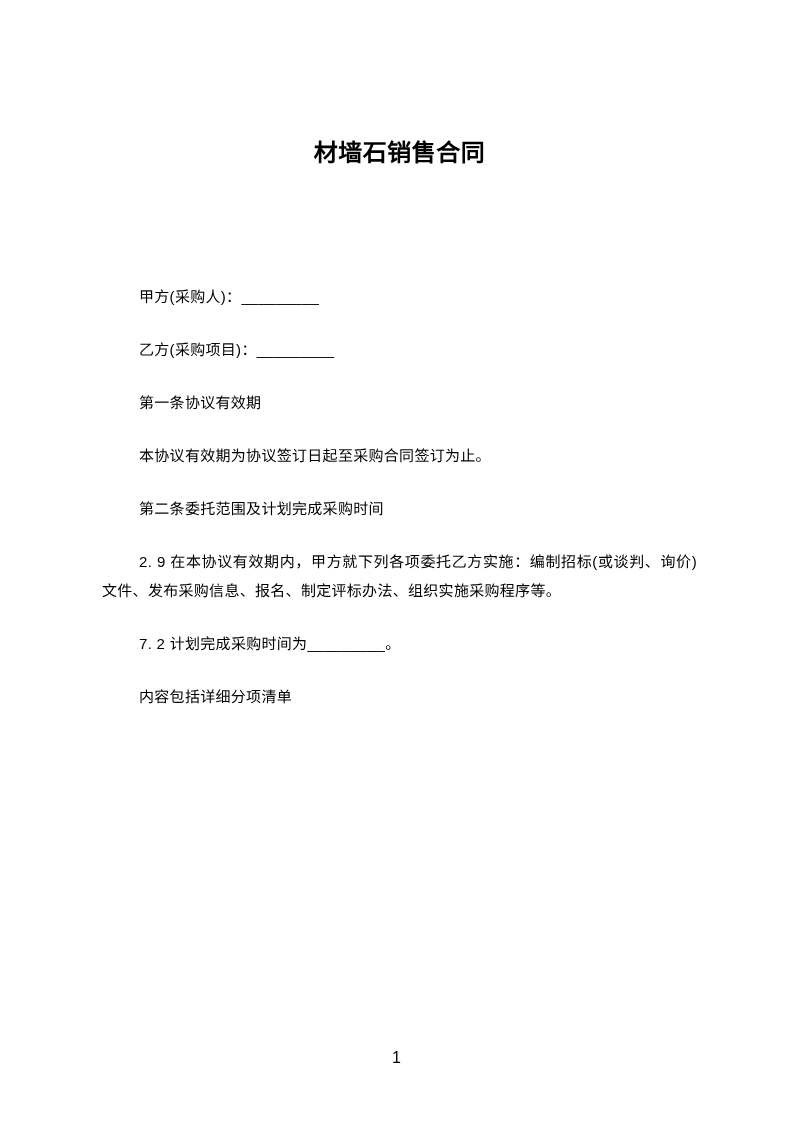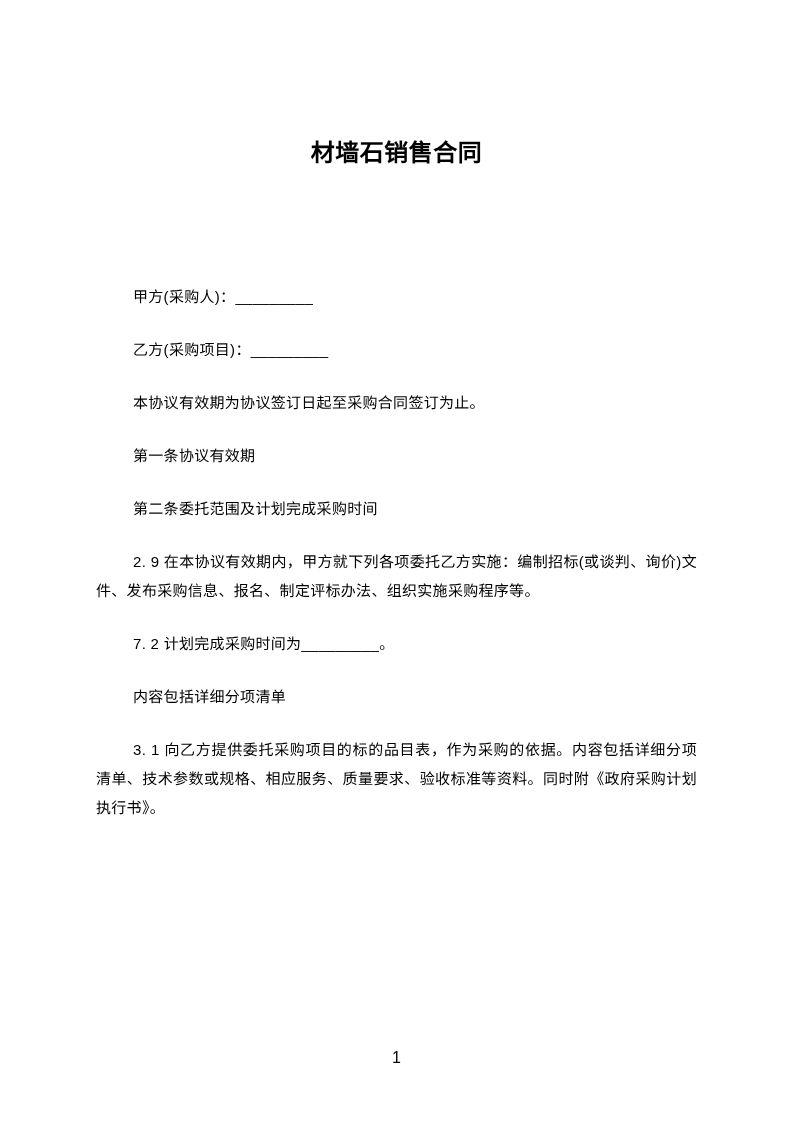--- a/index.html
+++ b/index.html
@@ -11,20 +11,21 @@
   .page {
     position: relative;
     width: 793px;
     height: 1122px;
     margin: 0 auto;
     background: #ffffff;
     color: #000000;
     font-family: "Liberation Sans", "DejaVu Sans", sans-serif;
     overflow: hidden;
     box-sizing: border-box;
+    padding-left: 6px;
   }
   .content {
     padding: 0 96px;
   }
   .doc-title {
     margin: 0;
     padding-top: 136px;
     font-size: 24px;
     line-height: 34px;
     font-weight: 700;
@@ -54,23 +55,22 @@
 </style>
 </head>
 <body>
 
 <div class="page">
   <div class="content">
     <h1 class="doc-title">材墙石销售合同</h1>
     <div class="paragraphs">
         <p class="para">甲方(采购人)：_________</p>
         <p class="para">乙方(采购项目)：_________</p>
+        <p class="para">第一条协议有效期</p>
         <p class="para">本协议有效期为协议签订日起至采购合同签订为止。</p>
-        <p class="para">第一条协议有效期</p>
         <p class="para">第二条委托范围及计划完成采购时间</p>
         <p class="para">2. 9 在本协议有效期内，甲方就下列各项委托乙方实施：编制招标(或谈判、询价)文件、发布采购信息、报名、制定评标办法、组织实施采购程序等。</p>
         <p class="para">7. 2 计划完成采购时间为_________。</p>
         <p class="para">内容包括详细分项清单</p>
-        <p class="para">3. 1 向乙方提供委托采购项目的标的品目表，作为采购的依据。内容包括详细分项清单、技术参数或规格、相应服务、质量要求、验收标准等资料。同时附《政府采购计划执行书》。</p>
       </div>
   </div>
   <div class="footer">1</div>
 </div>
 
 </body></html>

